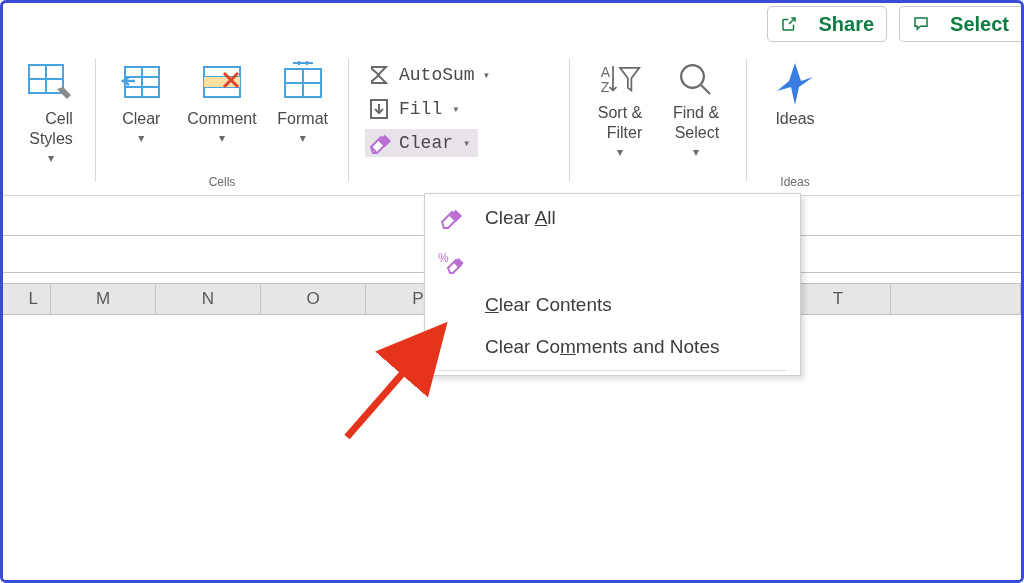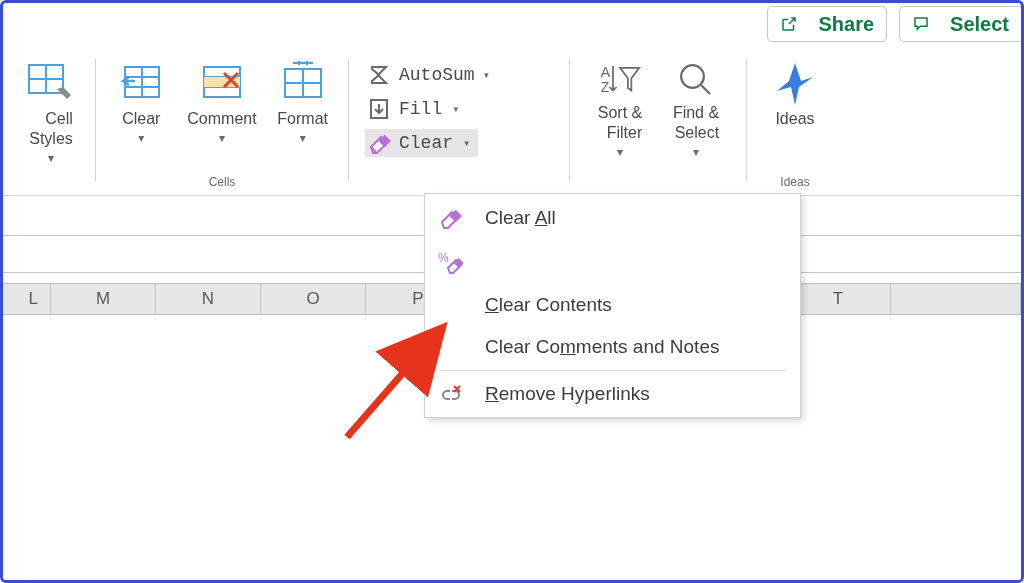--- a/index.html
+++ b/index.html
@@ -356,29 +356,20 @@
   </div>
   <div class="menu-item">
     <span class="ic"></span>
     <span class="txt"><u>C</u>lear Contents</span>
   </div>
   <div class="menu-item">
     <span class="ic"></span>
     <span class="txt">Clear Co<u>m</u>ments and Notes</span>
   </div>
   <div class="menu-sep"></div>
-  <div class="menu-item">
-    <span class="ic">
-        <svg width="24" height="22" viewBox="0 0 24 22">
-          <path d="M3 12a5 5 0 0 1 5-5h3v2H8a3 3 0 0 0 0 6h3v2H8a5 5 0 0 1-5-5z M13 7h3a5 5 0 0 1 0 10h-3v-2h3a3 3 0 0 0 0-6h-3z" fill="#8a8a8a"></path>
-          <path d="M15 3 l6 6 M21 3 l-6 6" stroke="#d9432f" stroke-width="2"></path>
-        </svg>
-      </span>
-    <span class="txt"><u>R</u>emove Hyperlinks</span>
-  </div>
 </div>
 
 <svg class="arrow" viewBox="0 0 130 130">
   <defs>
     <marker id="ah" markerWidth="12" markerHeight="12" refX="9" refY="5" orient="auto">
       <path d="M0 0 L10 5 L0 10 z" fill="#e6341c"></path>
     </marker>
   </defs>
   <line x1="14" y1="124" x2="110" y2="14" stroke="#e6341c" stroke-width="7" marker-end="url(#ah)"></line>
 </svg>

